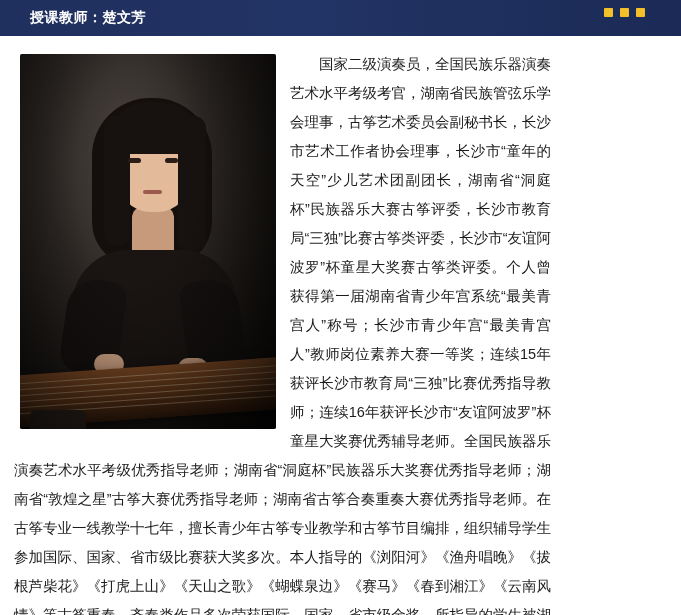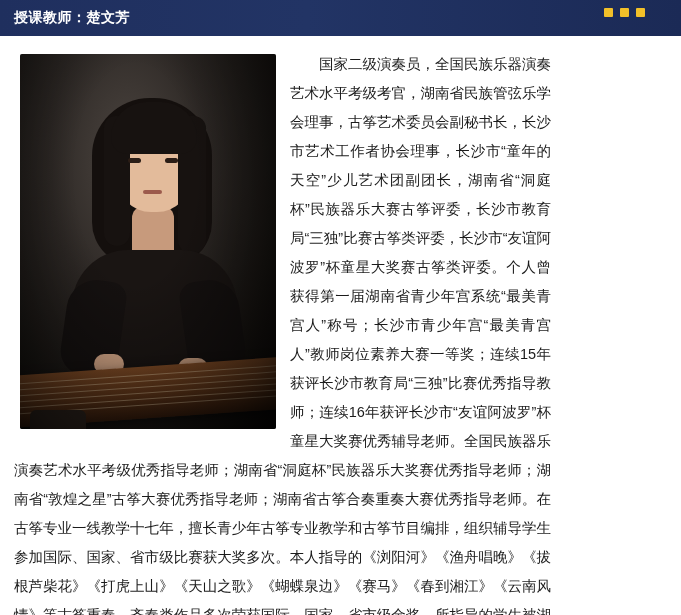--- a/index.html
+++ b/index.html
@@ -28,21 +28,21 @@
     background: linear-gradient(90deg, #1f2f5e 0%, #223465 45%, #1b2a56 100%);
     display: flex;
     align-items: center;
     overflow: hidden;
   }
   .header-title {
     color: #ffffff;
     font-size: 14px;
     font-weight: bold;
     letter-spacing: 0.5px;
-    padding-left: 14px;
+    padding-left: 30px;
     white-space: nowrap;
   }
   .header-dots {
     position: absolute;
     right: 36px;
     top: 8px;
     display: flex;
     gap: 7px;
   }
   .header-dots .dot {

